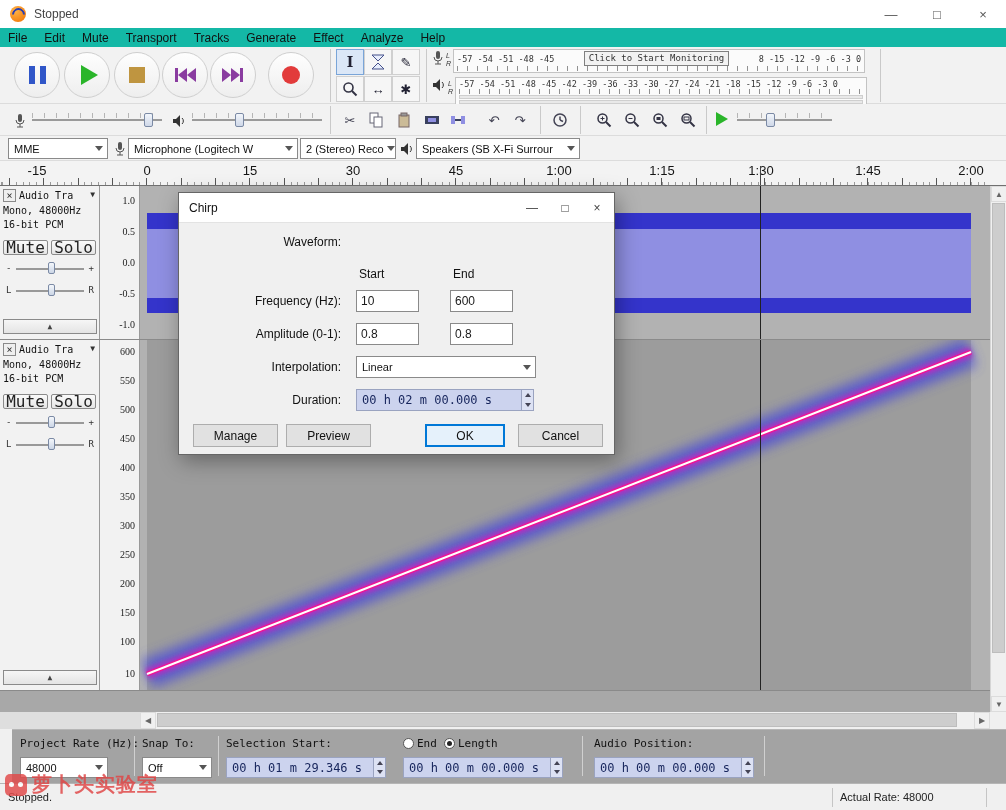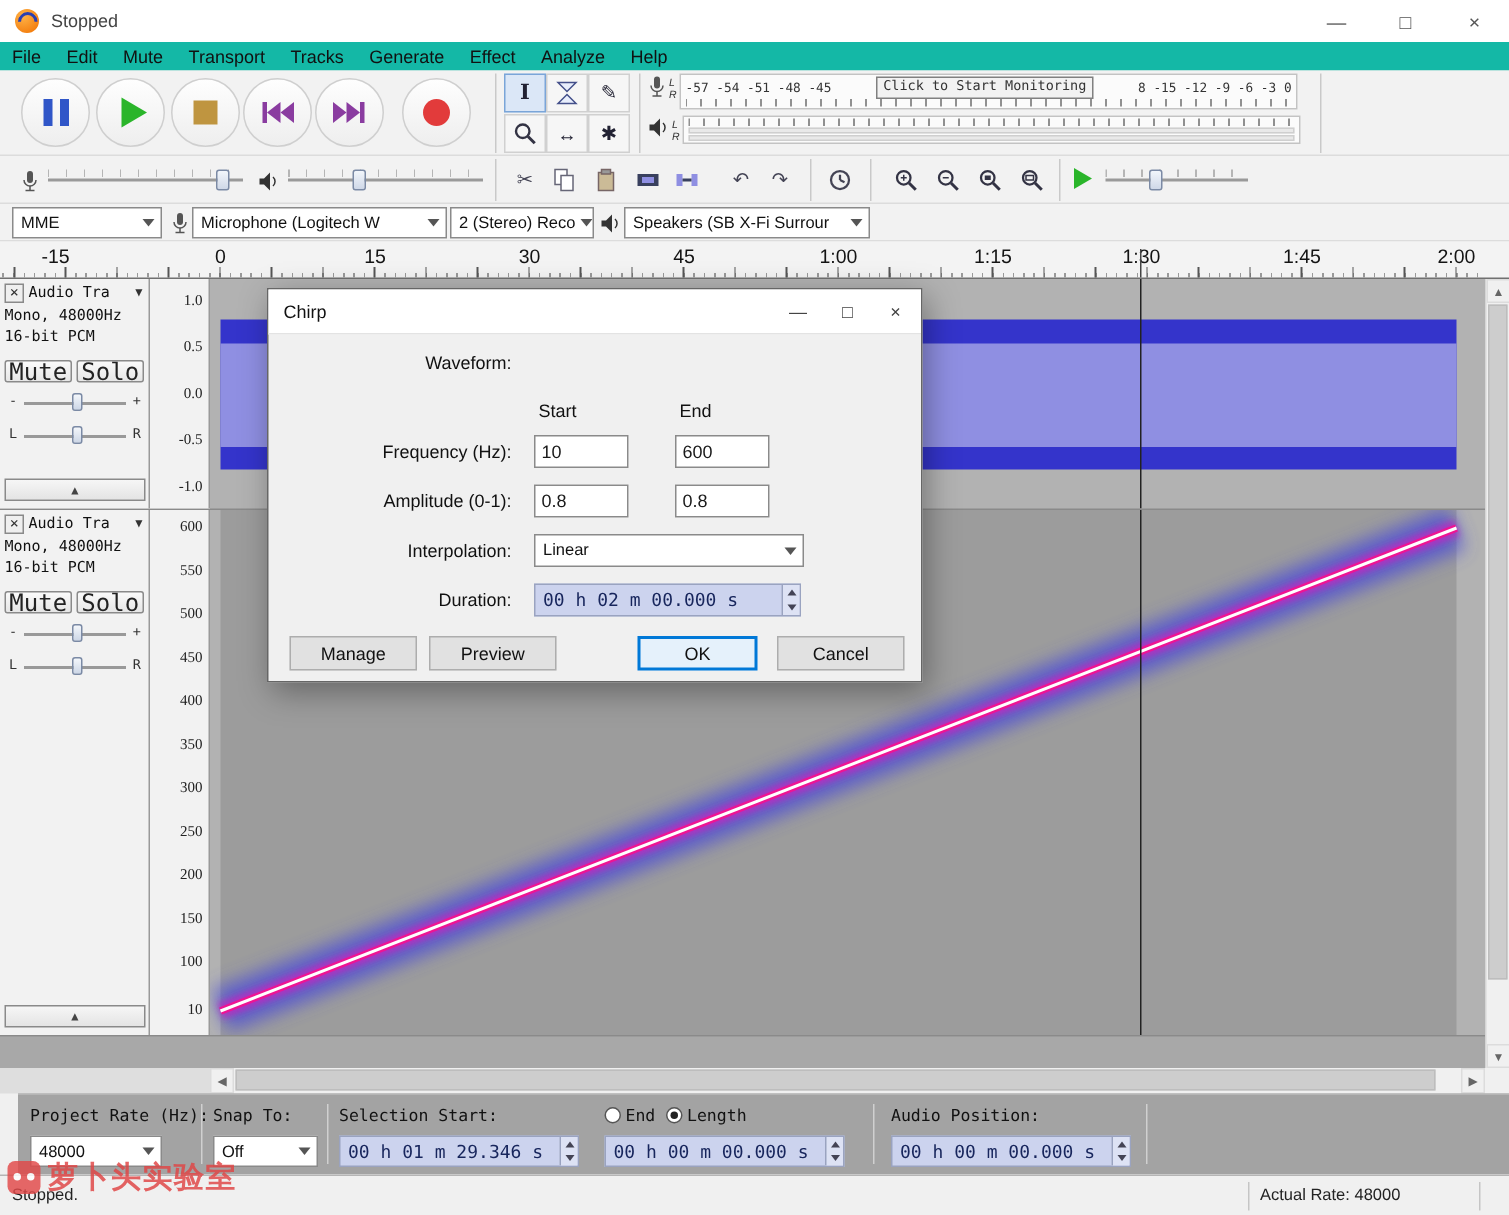--- a/index.html
+++ b/index.html
@@ -208,20 +208,21 @@
   <div class="meter" style="left:432px;top:30px">
     <svg width="14" height="16" viewBox="0 0 14 14">
         <polygon points="1,5 4,5 8,1 8,13 4,9 1,9" fill="#333"></polygon>
         <path d="M10,4 a4,4 0 0 1 0,6" fill="none" stroke="#333"></path>
       </svg>
     <span class="lr">
         <i>L</i>
         <i>R</i>
       </span>
     <span class="mbody">
+      <span class="mnums" style="width:404px">-57 -54 -51 -48 -45 -42 -39 -36 -33 -30 -27 -24 -21 -18 -15 -12 -9 -6 -3 0</span>
       <span class="mticks" style="display:block;width:404px"></span>
       <span class="mbars" style="width:404px">
           <span></span>
           <span></span>
         </span>
     </span>
   </div>
   <span class="vdiv" style="left:880px;top:2px;height:53px"></span>
 </div>
 

